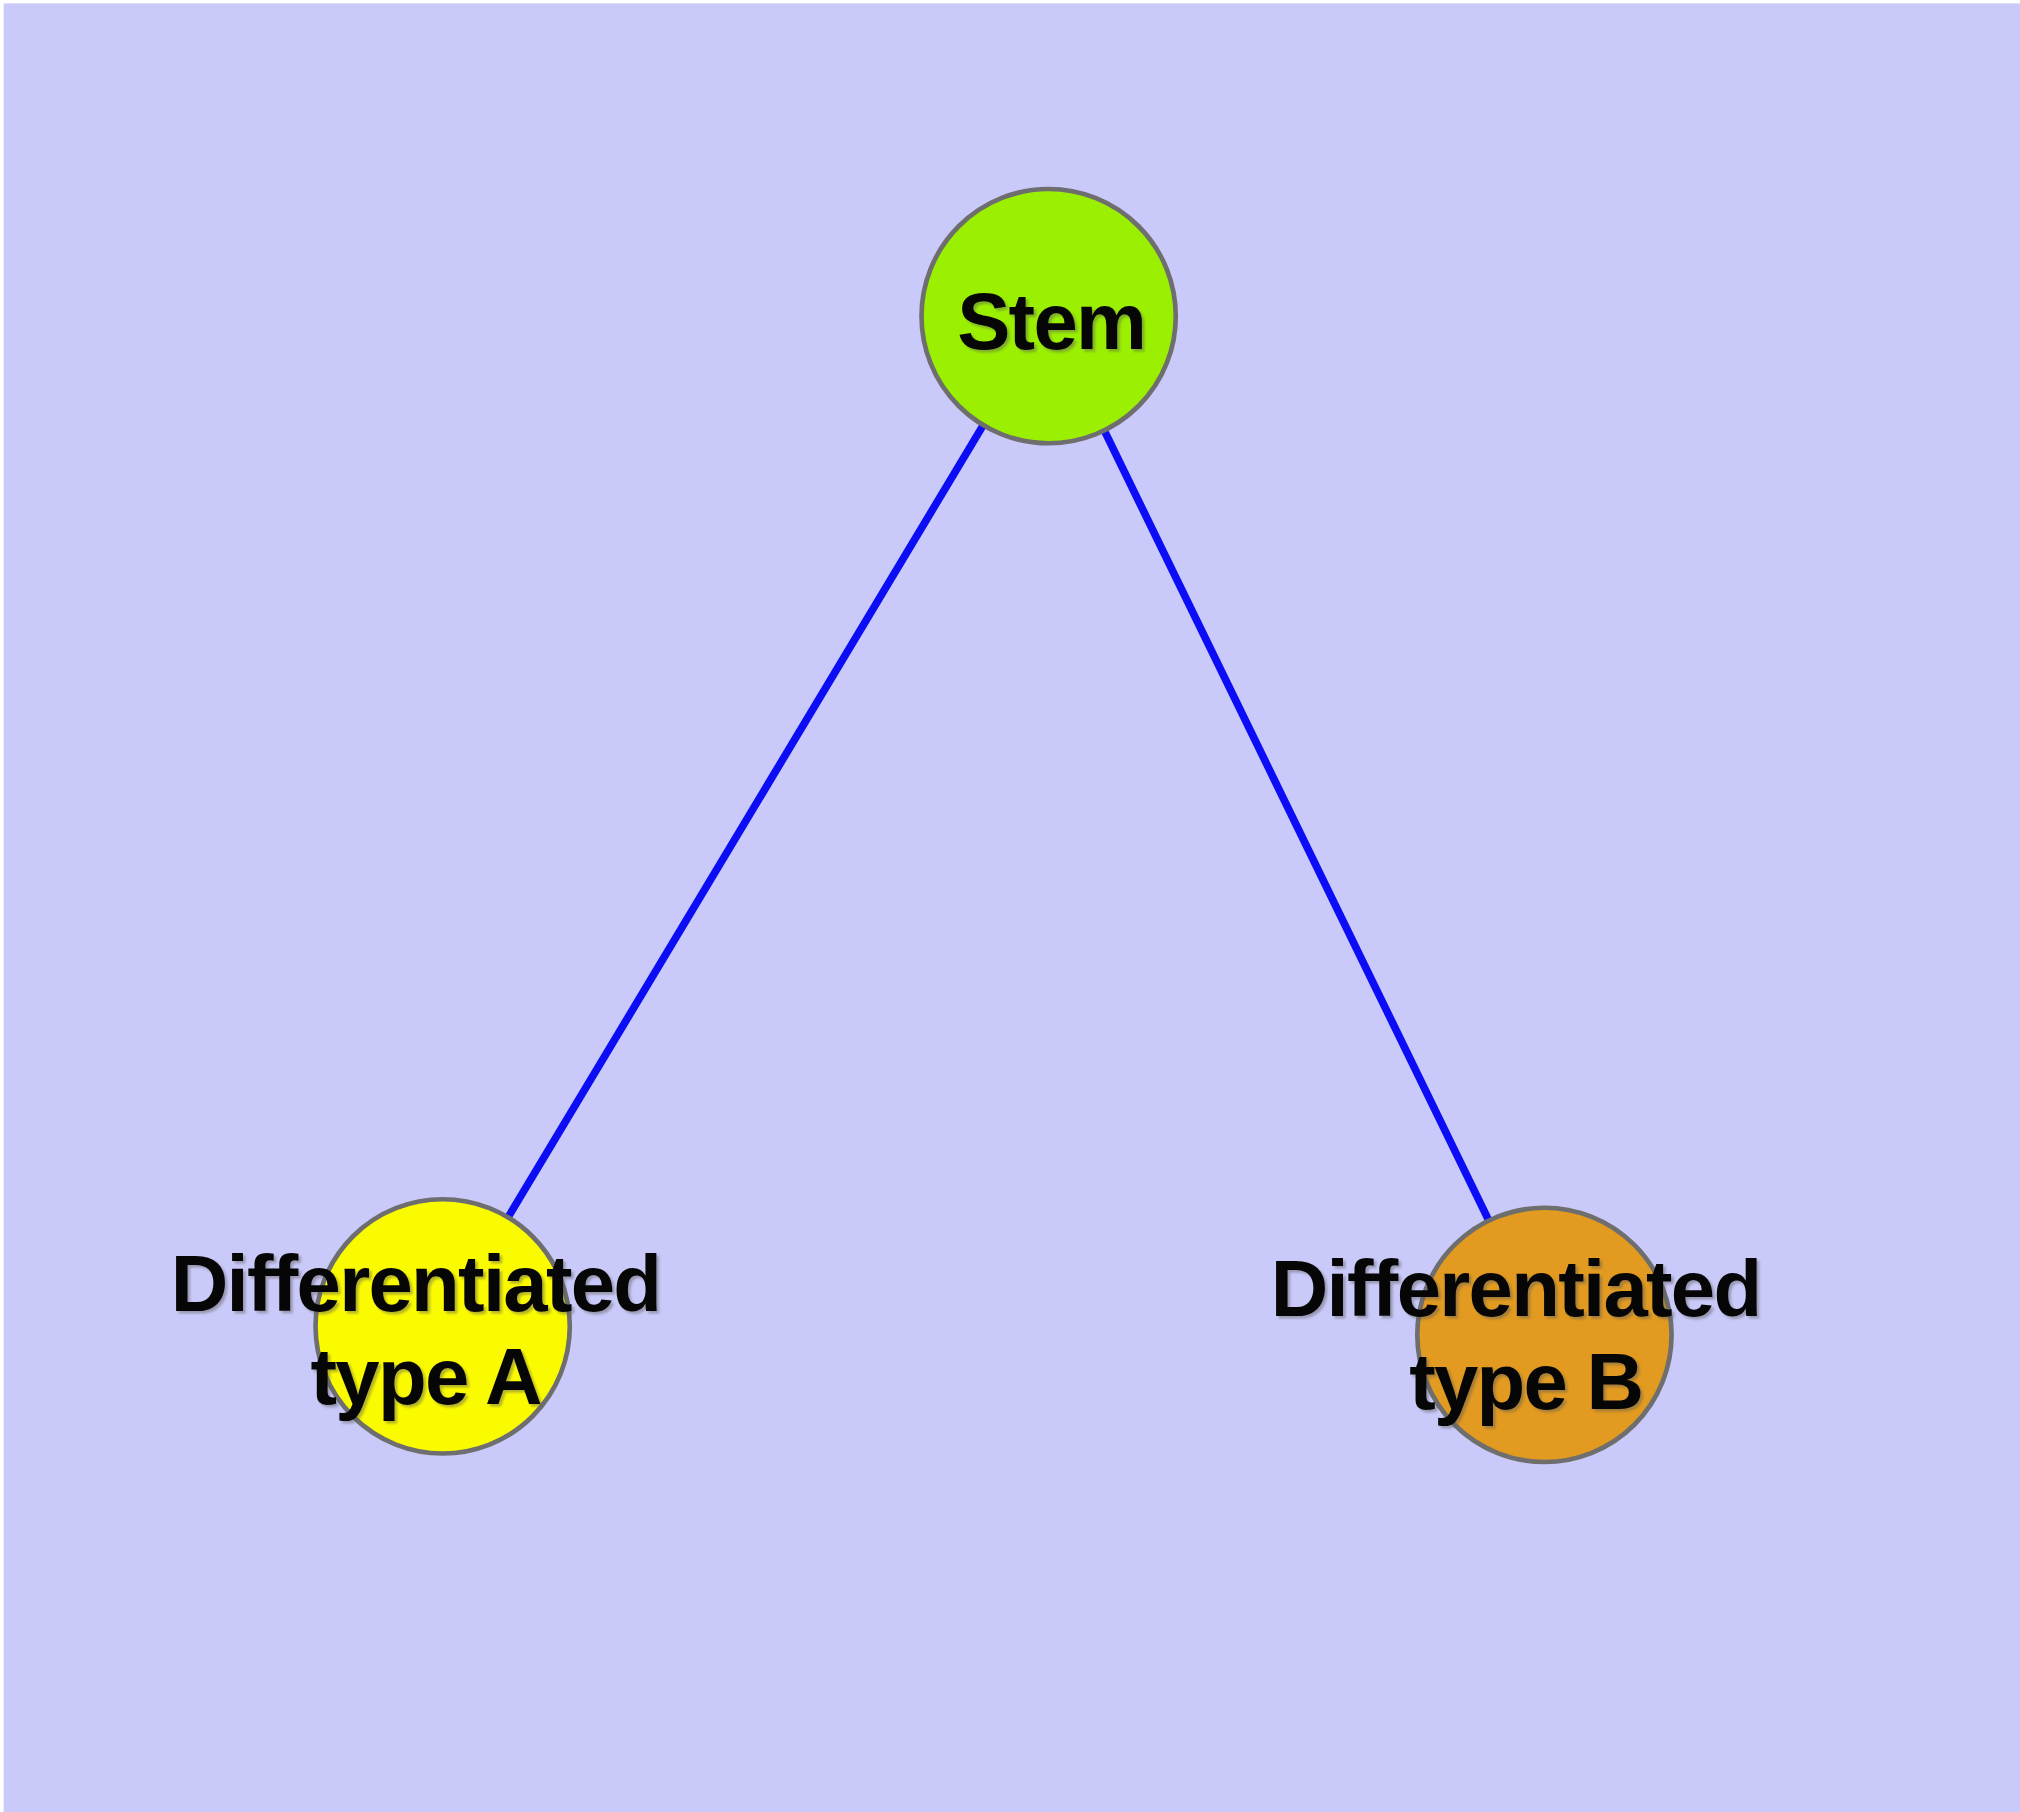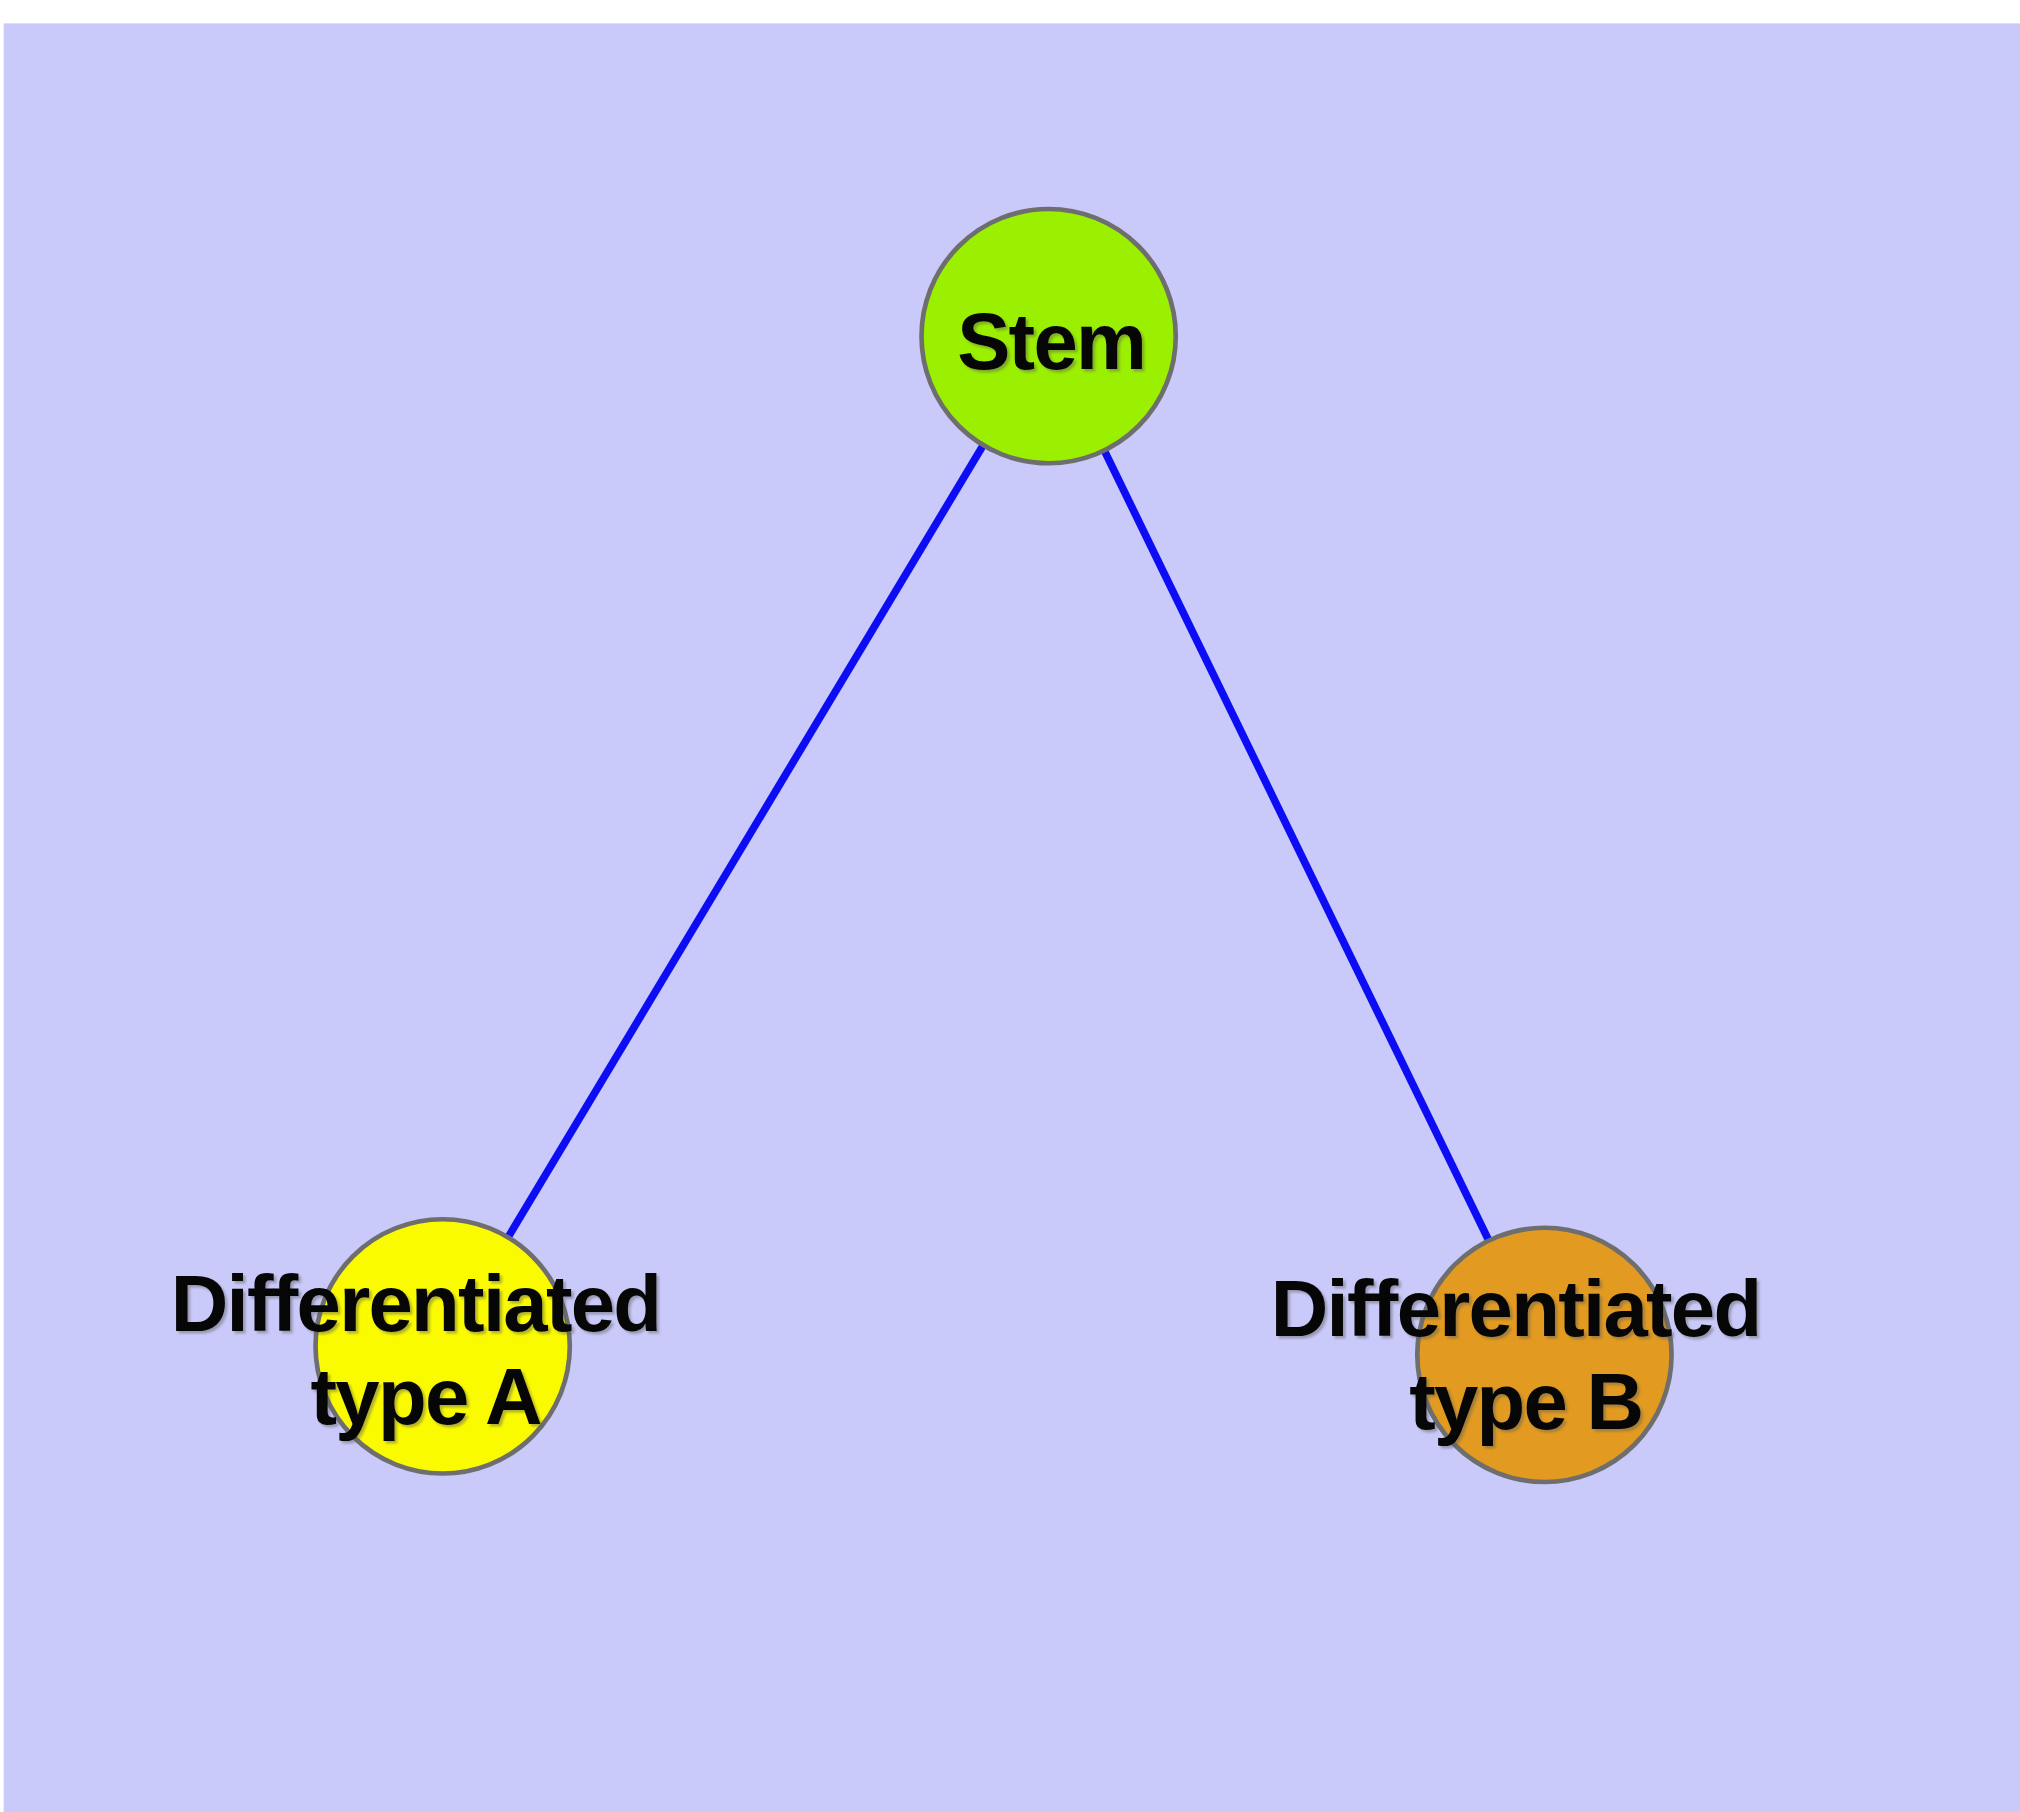--- a/index.html
+++ b/index.html
@@ -9,21 +9,20 @@
   }
   body {
     width: 2021px;
     height: 1812px;
     position: relative;
     font-family: "Liberation Sans", "DejaVu Sans", sans-serif;
   }
   #canvas-wrap {
     position: absolute;
     inset: 0;
-    margin-top: 20px;
   }
   svg {
     display: block;
     width: 2021px;
     height: 1812px;
   }
   .node-label {
     font-family: "Liberation Sans", "DejaVu Sans", sans-serif;
     font-weight: bold;
     font-size: 94px;

